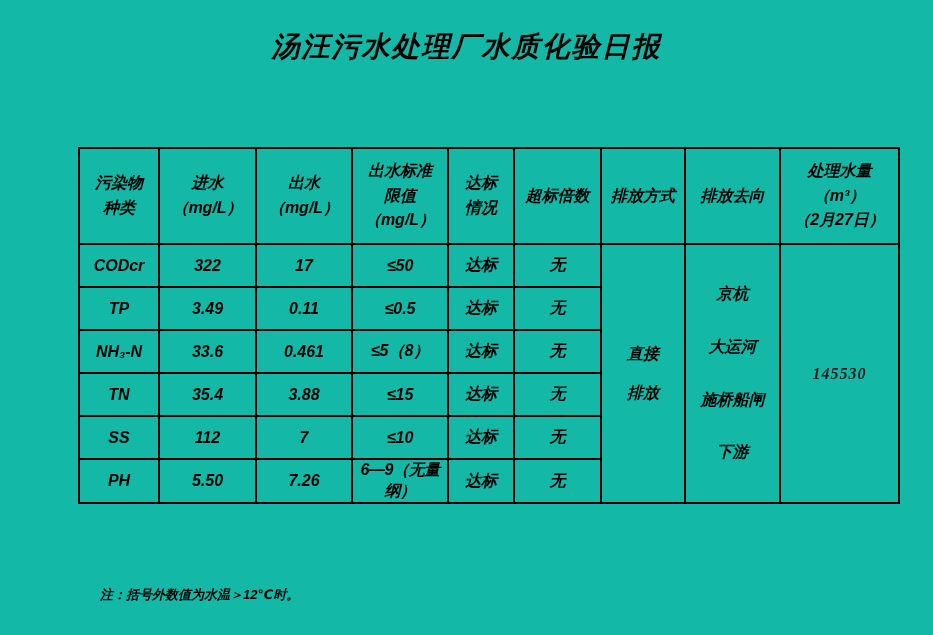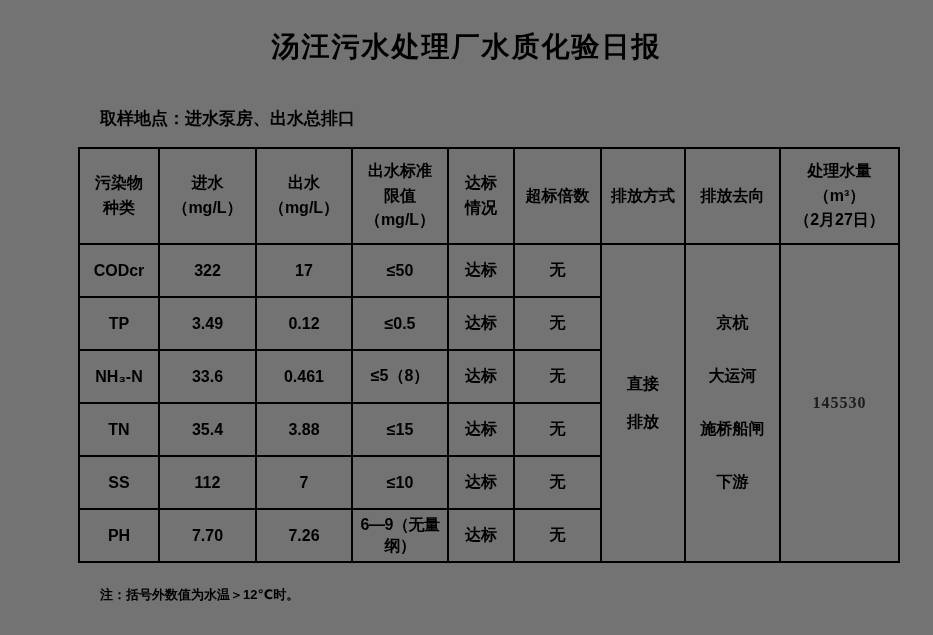--- a/index.html
+++ b/index.html
@@ -1,24 +1,25 @@
 <!DOCTYPE html>
 <html><head>
 <meta charset="utf-8">
 <style>
   * { margin: 0; padding: 0; box-sizing: border-box; }
   html, body { background: #ffffff; }
   .page {
     position: relative;
     width: 933px;
     height: 635px;
-    background: #737373;
+    background: #14b8a6;
     font-family: "Liberation Sans", "DejaVu Sans", sans-serif;
     color: #000000;
     overflow: hidden;
+    font-style: italic;
   }
   .title {
     position: absolute;
     top: 28px;
     left: 0;
     width: 100%;
     text-align: center;
     font-size: 28px;
     font-weight: bold;
     letter-spacing: 2px;
@@ -47,21 +48,21 @@
     border: 2px solid #000000;
     text-align: center;
     vertical-align: middle;
     font-weight: bold;
     font-size: 16px;
     white-space: pre-line;
     overflow: hidden;
     padding: 0;
   }
   table.report tr.head th { height: 96px; line-height: 1.55; }
-  table.report tr.data td { height: 53px; }
+  table.report tr.data td { height: 43px; }
   td.limit-tight { font-size: 13px; letter-spacing: -0.5px; }
   td.discharge-method { line-height: 2.4; }
   td.discharge-destination { line-height: 3.3; }
   td.treated-volume {
     font-family: "Liberation Serif", "DejaVu Serif", serif;
     font-weight: normal;
     font-size: 27px;
     color: #1c1c1c;
     letter-spacing: 1px;
   }
@@ -74,21 +75,20 @@
   }
 </style>
 </head>
 <body>
 
 <div class="page">
 
   <div class="title">汤汪污水处理厂水质化验日报</div>
 
   <div class="meta-row">
-    <span class="sampling-location">取样地点：进水泵房、出水总排口</span>
   </div>
 
   <table class="report">
     <colgroup>
       <col style="width:80px">
         <col style="width:97px">
         <col style="width:96px">
       <col style="width:96px">
         <col style="width:66px">
         <col style="width:87px">
@@ -129,21 +129,21 @@
         <td rowspan="6" class="discharge-destination">京杭
 大运河
 施桥船闸
 下游</td>
         <td rowspan="6" class="treated-volume">145530</td>
       </tr>
 
       <tr class="data">
         <td>TP</td>
         <td>3.49</td>
-        <td>0.12</td>
+        <td>0.11</td>
         <td>≤0.5</td>
         <td>达标</td>
         <td>无</td>
       </tr>
 
       <tr class="data">
         <td>NH₃-N</td>
         <td>33.6</td>
         <td>0.461</td>
         <td>≤5（8）</td>
@@ -164,21 +164,21 @@
         <td>SS</td>
         <td>112</td>
         <td>7</td>
         <td>≤10</td>
         <td>达标</td>
         <td>无</td>
       </tr>
 
       <tr class="data">
         <td>PH</td>
-        <td>7.70</td>
+        <td>5.50</td>
         <td>7.26</td>
         <td class="limit-tight">6—9（无量纲）</td>
         <td>达标</td>
         <td>无</td>
       </tr>
     </tbody>
   </table>
 
   <div class="footer-note">注：括号外数值为水温＞12℃时。</div>
 

